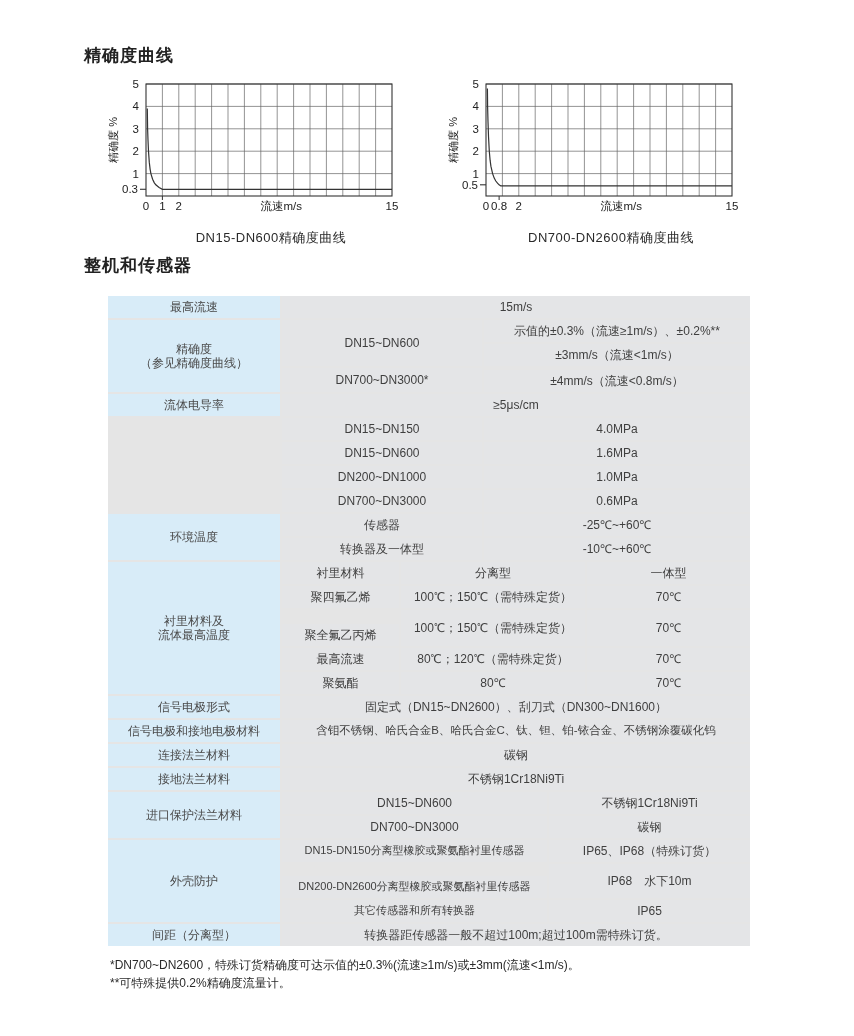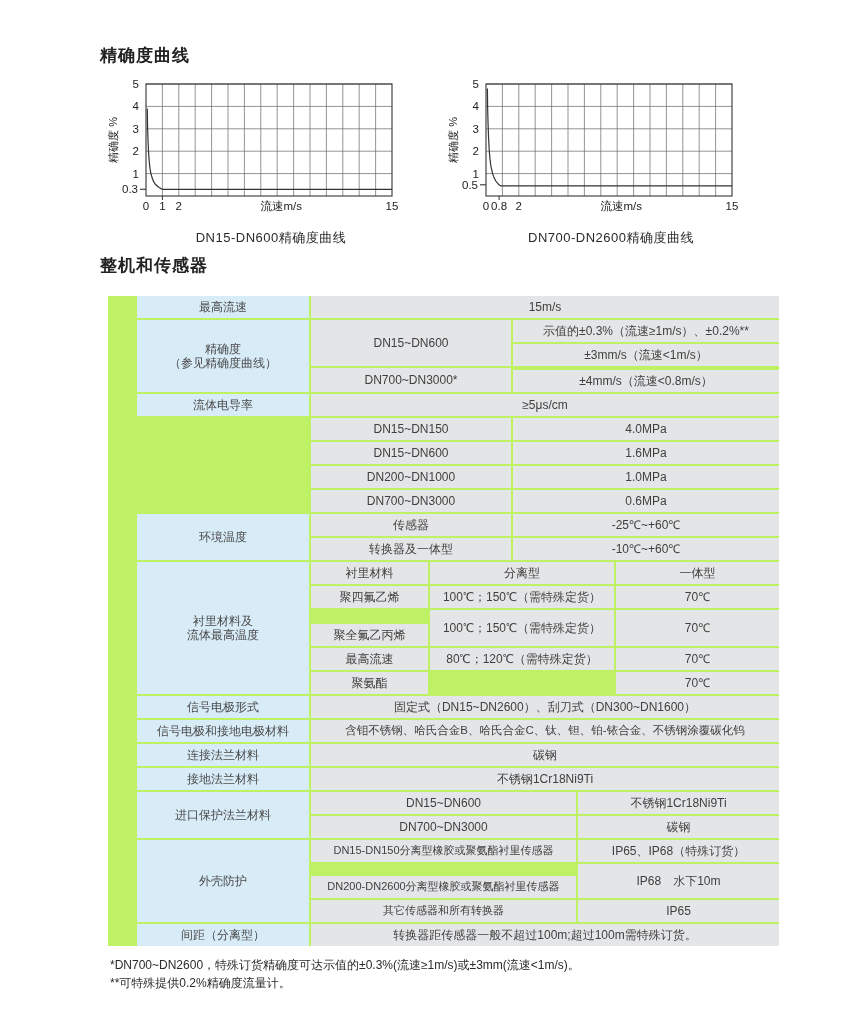--- a/index.html
+++ b/index.html
@@ -1,31 +1,31 @@
 <!DOCTYPE html>
 <html style="--blue: #d8ecf8; --gray: #e4e5e7;"><head>
 <meta charset="utf-8">
 <style>
   html,body{margin:0;padding:0;background:#fff;}
   .page{
     position:relative;width:854px;height:1036px;background:#ffffff;overflow:hidden;
     font-family:"Liberation Sans", sans-serif;color:#3f3f3f;
   }
   .sec-title{
-    position:absolute;left:100px;margin:0;font-size:17px;font-weight:bold;color:#222;
+    position:absolute;left:84px;margin:0;font-size:17px;font-weight:bold;color:#222;
     letter-spacing:1px;
   }
   #title-curves{top:44px;}
   #title-machine{top:254px;}
   .charts{position:absolute;left:104px;top:78px;display:flex;gap:40px;}
   .chart-block{width:300px;}
   .chart-caption{
     margin-top:5px;padding-left:34px;text-align:center;font-size:13px;color:#2a2a2a;letter-spacing:.5px;
   }
-  #spec-table{position:absolute;left:108px;top:296px;width:642px;background:#bef264;padding-left:29px;}
+  #spec-table{position:absolute;left:108px;top:296px;width:642px;background:#e5e5e5;}
   .sec{display:grid;gap:2px;margin-top:2px;}
   .sec:first-child{margin-top:0;}
   .cell{
     display:flex;align-items:center;justify-content:center;text-align:center;
     min-height:22px;padding:1px 4px;box-sizing:border-box;font-size:12px;line-height:1.2;
   }
   .label{background:var(--blue,#d8ecf8);white-space:pre-line;color:#4a4a4a;}
   .val{background:var(--gray,#e4e5e7);color:#3f3f3f;}
   .sec[data-name="section-enclosure-protection"] .val.col2{font-size:11px;}
   .sec[data-name="section-electrode-material"] .val{font-size:11.5px;}
@@ -170,20 +170,21 @@
         <div class="cell val col2" data-name="spec-cell" style="grid-area: 2 / 2 / span 1;">聚四氟乙烯</div>
         <div class="cell val col3" data-name="spec-cell" style="grid-area: 2 / 3 / span 1;">100℃；150℃（需特殊定货）</div>
         <div class="cell val col4" data-name="spec-cell" style="grid-area: 2 / 4 / span 1;">70℃</div>
         <div class="cell val col2" data-name="spec-cell" style="grid-area: 3 / 2 / span 1; margin-top: 14px;">聚全氟乙丙烯</div>
         <div class="cell val col3" data-name="spec-cell" style="grid-area: 3 / 3 / span 1;">100℃；150℃（需特殊定货）</div>
         <div class="cell val col4" data-name="spec-cell" style="grid-area: 3 / 4 / span 1;">70℃</div>
         <div class="cell val col2" data-name="spec-cell" style="grid-area: 4 / 2 / span 1;">最高流速</div>
         <div class="cell val col3" data-name="spec-cell" style="grid-area: 4 / 3 / span 1;">80℃；120℃（需特殊定货）</div>
         <div class="cell val col4" data-name="spec-cell" style="grid-area: 4 / 4 / span 1;">70℃</div>
         <div class="cell val col2" data-name="spec-cell" style="grid-area: 5 / 2 / span 1;">聚氨酯</div>
+        <div class="cell val col3" data-name="spec-cell" style="grid-area: 5 / 3 / span 1;">80℃</div>
         <div class="cell val col4" data-name="spec-cell" style="grid-area: 5 / 4 / span 1;">70℃</div>
       </div>
       <div class="sec" data-name="section-electrode-form" style="grid-template-columns: 172px 1fr;">
         <div class="cell label" data-name="section-label-electrode-form" style="grid-area: 1 / 1 / span 1;">信号电极形式</div>
         <div class="cell val col2" data-name="spec-cell" style="grid-area: 1 / 2 / span 1;">固定式（DN15~DN2600）、刮刀式（DN300~DN1600）</div>
       </div>
       <div class="sec" data-name="section-electrode-material" style="grid-template-columns: 172px 1fr;">
         <div class="cell label" data-name="section-label-electrode-material" style="grid-area: 1 / 1 / span 1;">信号电极和接地电极材料</div>
         <div class="cell val col2" data-name="spec-cell" style="grid-area: 1 / 2 / span 1;">含钼不锈钢、哈氏合金B、哈氏合金C、钛、钽、铂-铱合金、不锈钢涂覆碳化钨</div>
       </div>

